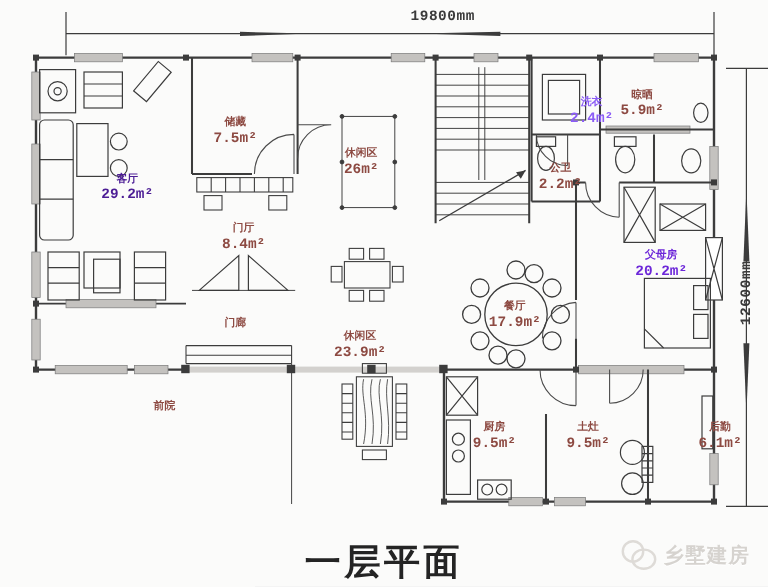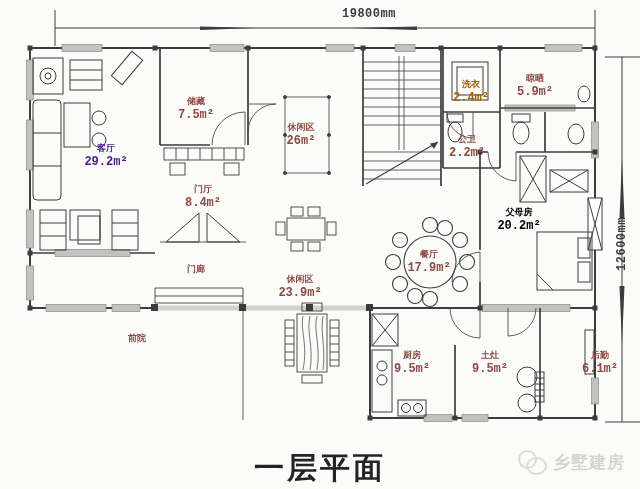--- a/index.html
+++ b/index.html
@@ -270,21 +270,21 @@
         <div class="ra">29.2m²</div>
       </div>
       <div class="room-label" style="left: 196px; top: 110px; color: rgb(141, 74, 66);">
         <div class="rn">储藏</div>
         <div class="ra">7.5m²</div>
       </div>
       <div class="room-label" style="left: 301px; top: 136px; color: rgb(141, 74, 66);">
         <div class="rn">休闲区</div>
         <div class="ra">26m²</div>
       </div>
-      <div class="room-label" style="left: 471px; top: 93px; color: #a16207;">
+      <div class="room-label" style="left: 493px; top: 93px; color: #8b5cf6;">
         <div class="rn">洗衣</div>
         <div class="ra">2.4m²</div>
       </div>
       <div class="room-label" style="left: 535px; top: 87px; color: rgb(141, 74, 66);">
         <div class="rn">晾晒</div>
         <div class="ra">5.9m²</div>
       </div>
       <div class="room-label" style="left: 467px; top: 148px; color: rgb(141, 74, 66);">
         <div class="rn">公卫</div>
         <div class="ra">2.2m²</div>
@@ -297,21 +297,21 @@
         <div class="rn">门廊</div>
       </div>
       <div class="room-label" style="left: 300px; top: 288px; color: rgb(141, 74, 66);">
         <div class="rn">休闲区</div>
         <div class="ra">23.9m²</div>
       </div>
       <div class="room-label" style="left: 429px; top: 263px; color: rgb(141, 74, 66);">
         <div class="rn">餐厅</div>
         <div class="ra">17.9m²</div>
       </div>
-      <div class="room-label" style="left: 519px; top: 221px; color: #000000;">
+      <div class="room-label" style="left: 551px; top: 221px; color: #6d28d9;">
         <div class="rn">父母房</div>
         <div class="ra">20.2m²</div>
       </div>
       <div class="room-label" style="left: 412px; top: 364px; color: rgb(141, 74, 66);">
         <div class="rn">厨房</div>
         <div class="ra">9.5m²</div>
       </div>
       <div class="room-label" style="left: 490px; top: 364px; color: rgb(141, 74, 66);">
         <div class="rn">土灶</div>
         <div class="ra">9.5m²</div>

